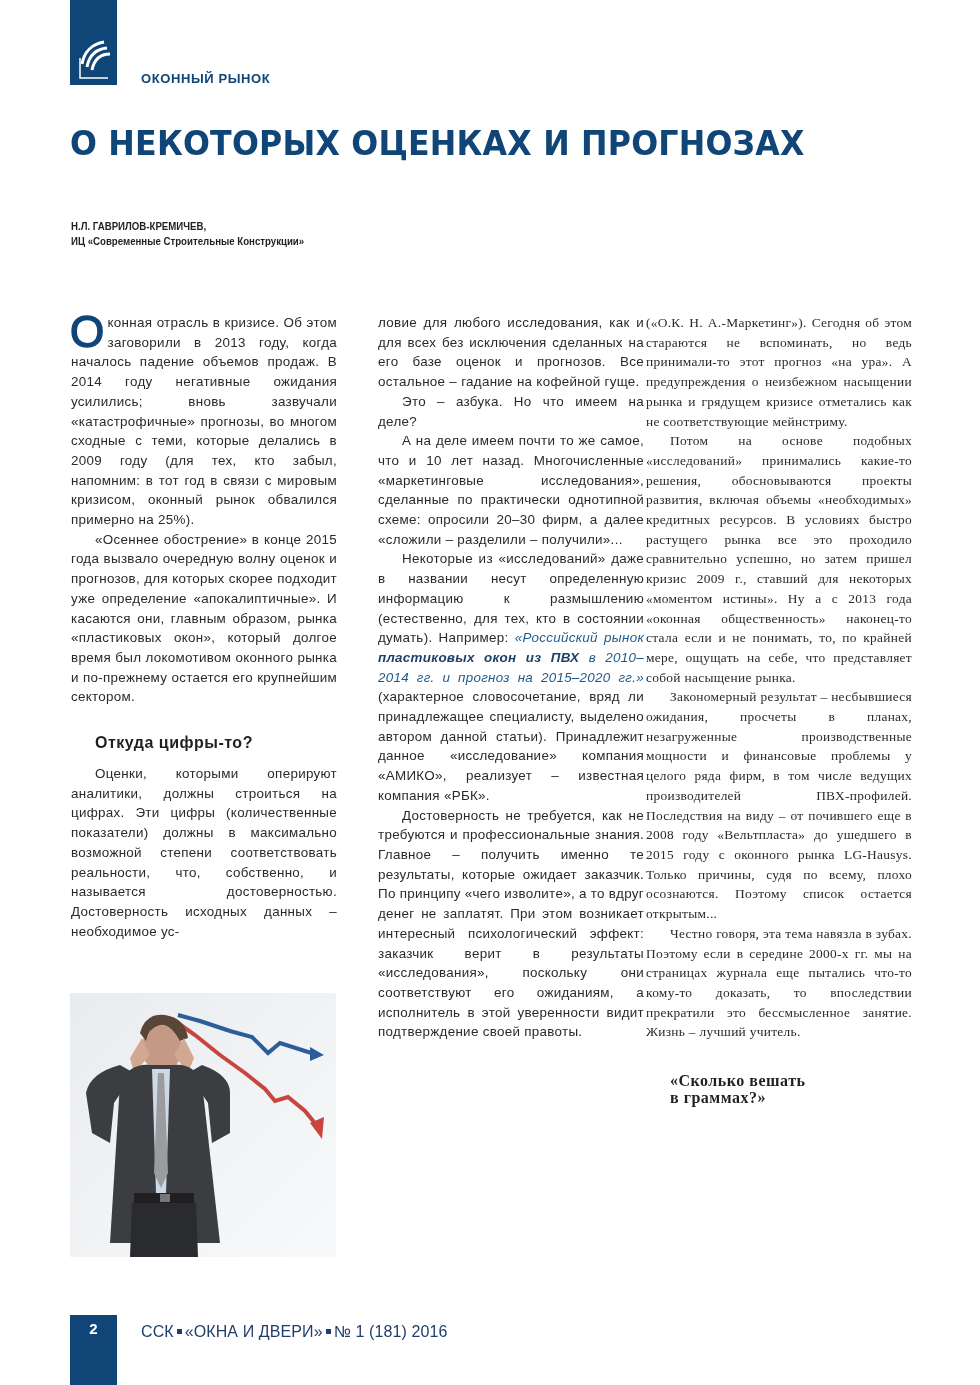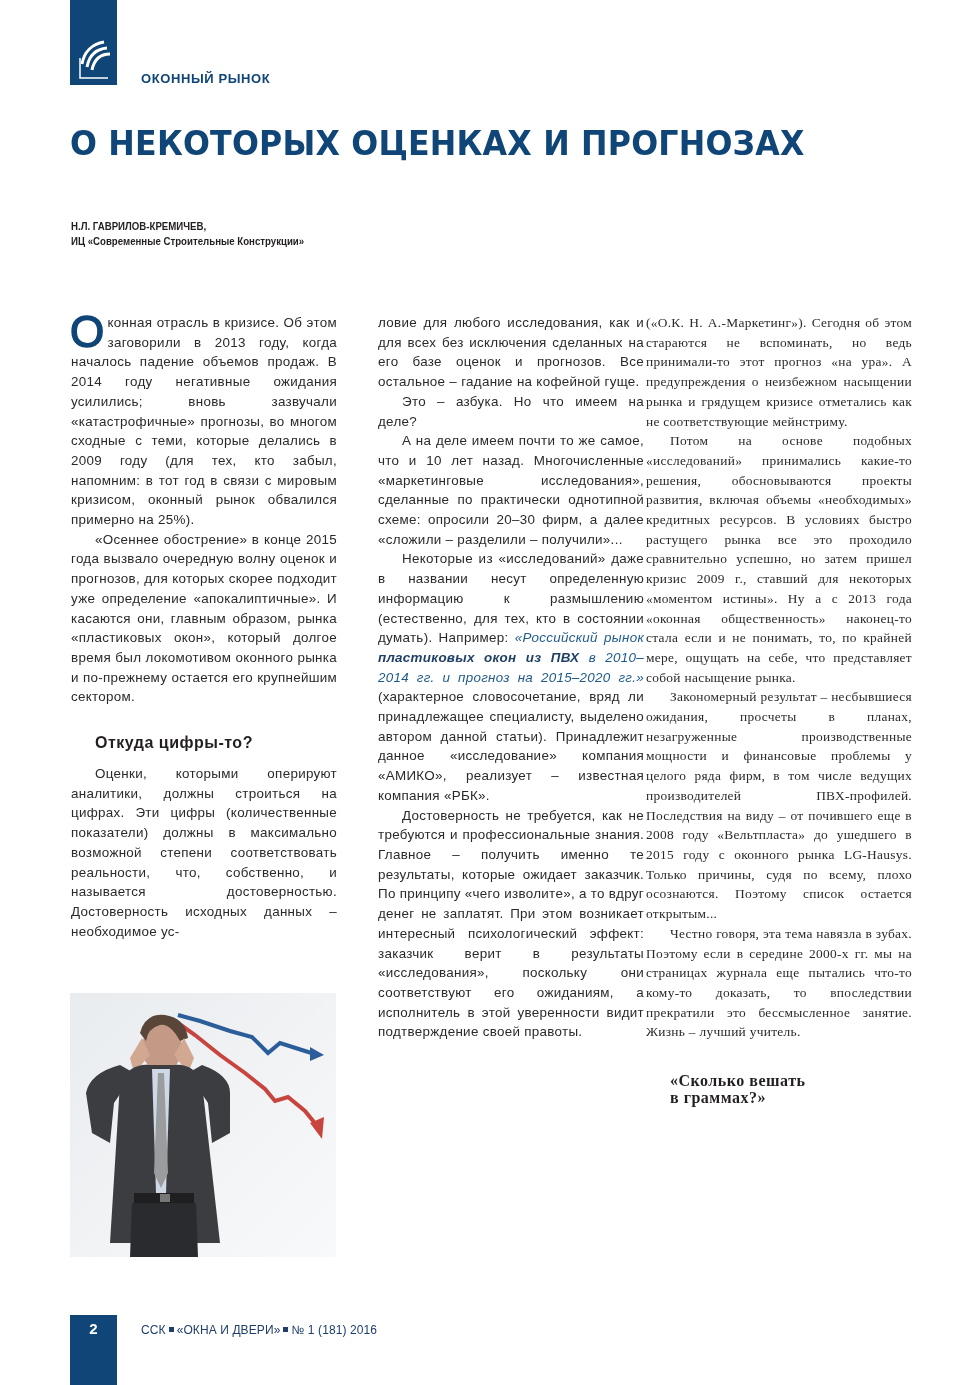--- a/index.html
+++ b/index.html
@@ -18,21 +18,21 @@
   .dropcap { float: left; font-size: 44px; line-height: 34px; margin: 2px 3px 0 -1px; color: #0f4577; font-weight: normal; -webkit-text-stroke: 1.5px #0f4577; text-indent: 0; }
   .subhead { position: relative; font-weight: bold; font-size: 16px; line-height: 17px; margin: 27px 0 13px 0; padding-left: 24px; color: #231f20; text-indent: 0; text-align: left; letter-spacing: 0.5px; }
   .subhead .bar { position: absolute; left: 0; top: 5px; width: 52px; height: 10px; background: #b9d2e6; z-index: -1; }
   .subhead2 { margin: 30px 0 19px 0; }
   .subhead2 .bar { top: 20px; width: 72px; }
   .ital-blue { font-style: italic; color: #1e5a8c; }
   .ital-blue b { font-weight: bold; color: #1e3f66; }
   .photo { position: absolute; left: 70px; top: 993px; width: 266px; height: 264px; overflow: hidden; background: #f2f3f4; }
   .footer-bar { position: absolute; left: 70px; top: 1315px; width: 47px; height: 70px; background: #0f4577; }
   .page-num { position: absolute; left: 70px; top: 1320px; width: 47px; text-align: center; font-weight: bold; font-size: 15px; color: #ffffff; }
-  .footer-text { position: absolute; left: 141px; top: 1323px; font-size: 12px; color: #1f3f6a; letter-spacing: 0.1px; }
+  .footer-text { position: absolute; left: 141px; top: 1323px; font-size: 16px; color: #1f3f6a; letter-spacing: 0.1px; }
   .footer-text .sq { display: inline-block; width: 5px; height: 5px; background: #1f3f6a; margin: 0 3px 2px 3px; vertical-align: middle; }
 </style>
 </head>
 <body>
 
 <div class="top-bar"></div>
 <svg class="logo" viewBox="0 0 40 42">
   <path d="M30 4 C18 6 10 14 8 26" stroke="#ffffff" stroke-width="3" fill="none"></path>
   <path d="M33 10 C22 11 15 18 13 29" stroke="#ffffff" stroke-width="3" fill="none"></path>
   <path d="M36 16 C26 16 20 22 18 32" stroke="#ffffff" stroke-width="3" fill="none"></path>

